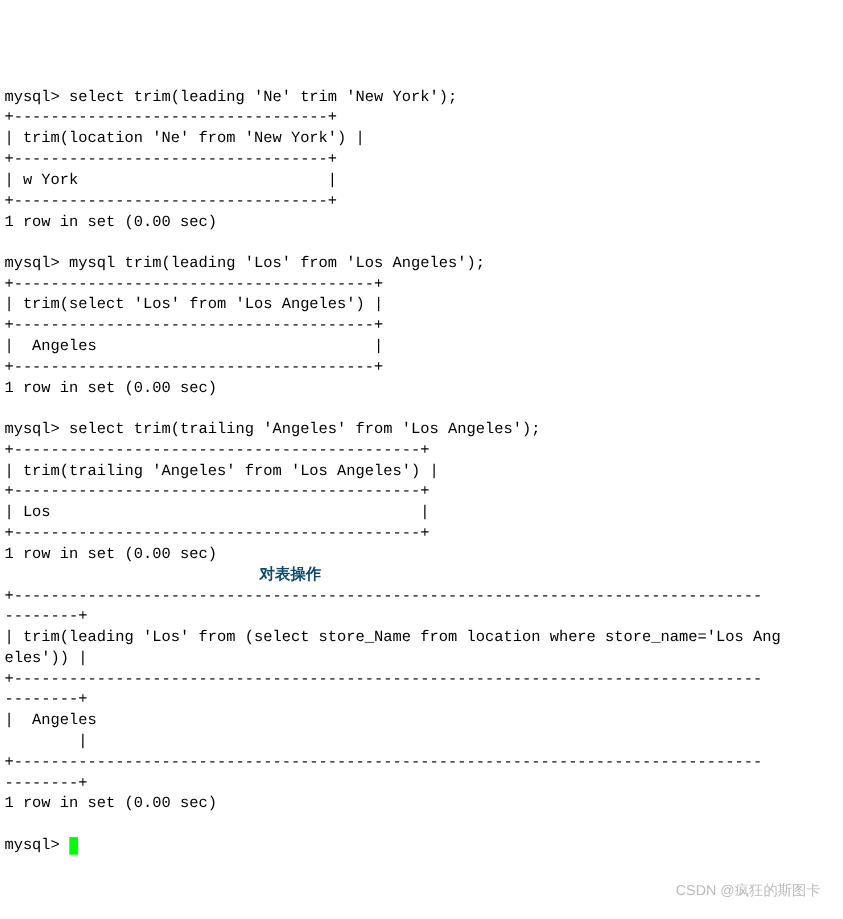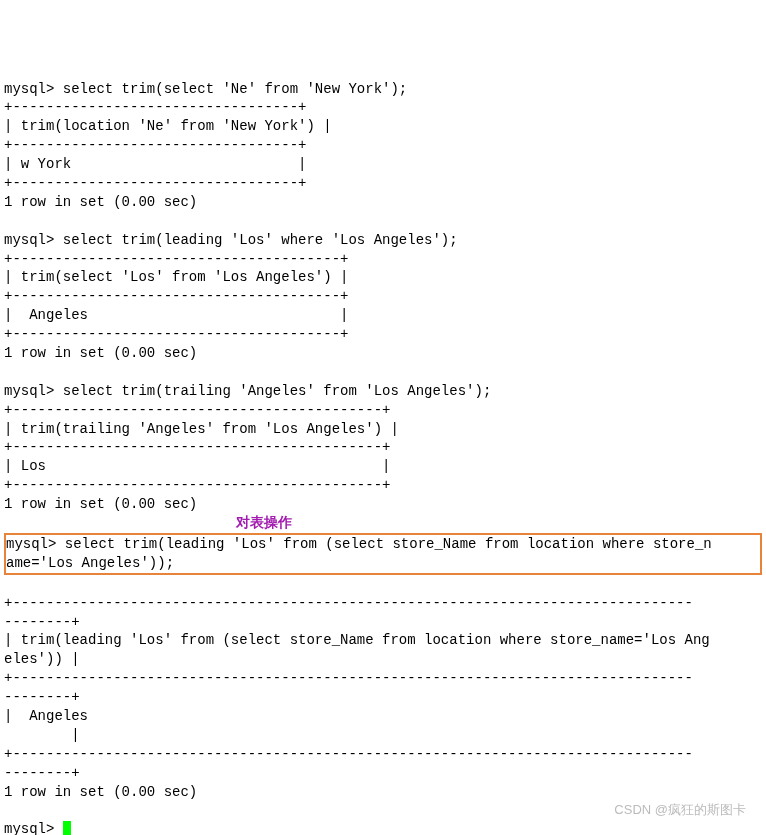--- a/index.html
+++ b/index.html
@@ -16,21 +16,21 @@
       white-space: pre;
     }
     .highlight-box {
       border: 2px solid #e8833a;
       display: block;
       padding: 0;
       margin: 0;
       white-space: pre-wrap;
     }
     .annotation {
-      color: #a21caf;
+      color: #0c4a6e;
       font-weight: bold;
       text-align: center;
       margin-left: 232px;
     }
     .cursor {
       background: #00ff00;
       display: inline-block;
       width: 8px;
       height: 16px;
       vertical-align: text-bottom;
@@ -44,46 +44,44 @@
       font-size: 13px;
       opacity: 0.85;
       margin-top: 25px;
     }
   </style>
 </head>
 <body>
 
 
 
-<div class="terminal"><span>mysql&gt; </span><span>select trim(select 'Ne' from 'New York');</span>
+<div class="terminal"><span>mysql&gt; </span><span>select trim(leading 'Ne' trim 'New York');</span>
 <span>+----------------------------------+</span>
 <span>| trim(location 'Ne' from 'New York') |</span>
 <span>+----------------------------------+</span>
 <span>| w York                           |</span>
 <span>+----------------------------------+</span>
 <span>1 row in set (0.00 sec)</span>
 
-<span>mysql&gt; </span><span>select trim(leading 'Los' where 'Los Angeles');</span>
+<span>mysql&gt; </span><span>mysql trim(leading 'Los' from 'Los Angeles');</span>
 <span>+---------------------------------------+</span>
 <span>| trim(select 'Los' from 'Los Angeles') |</span>
 <span>+---------------------------------------+</span>
 <span>|  Angeles                              |</span>
 <span>+---------------------------------------+</span>
 <span>1 row in set (0.00 sec)</span>
 
 <span>mysql&gt; </span><span>select trim(trailing 'Angeles' from 'Los Angeles');</span>
 <span>+--------------------------------------------+</span>
 <span>| trim(trailing 'Angeles' from 'Los Angeles') |</span>
 <span>+--------------------------------------------+</span>
 <span>| Los                                        |</span>
 <span>+--------------------------------------------+</span>
 <span>1 row in set (0.00 sec)</span>
 <span class="annotation">对表操作</span>
-<span class="highlight-box"><span>mysql&gt; </span><span>select trim(leading 'Los' from (select store_Name from location where store_n</span>
-<span>ame='Los Angeles'));</span></span>
 <span>+---------------------------------------------------------------------------------</span>
 <span>--------+</span>
 <span>| trim(leading 'Los' from (select store_Name from location where store_name='Los Ang</span>
 <span>eles')) |</span>
 <span>+---------------------------------------------------------------------------------</span>
 <span>--------+</span>
 <span>|  Angeles                                                                          </span>
 <span>        |</span>
 <span>+---------------------------------------------------------------------------------</span>
 <span>--------+</span>

